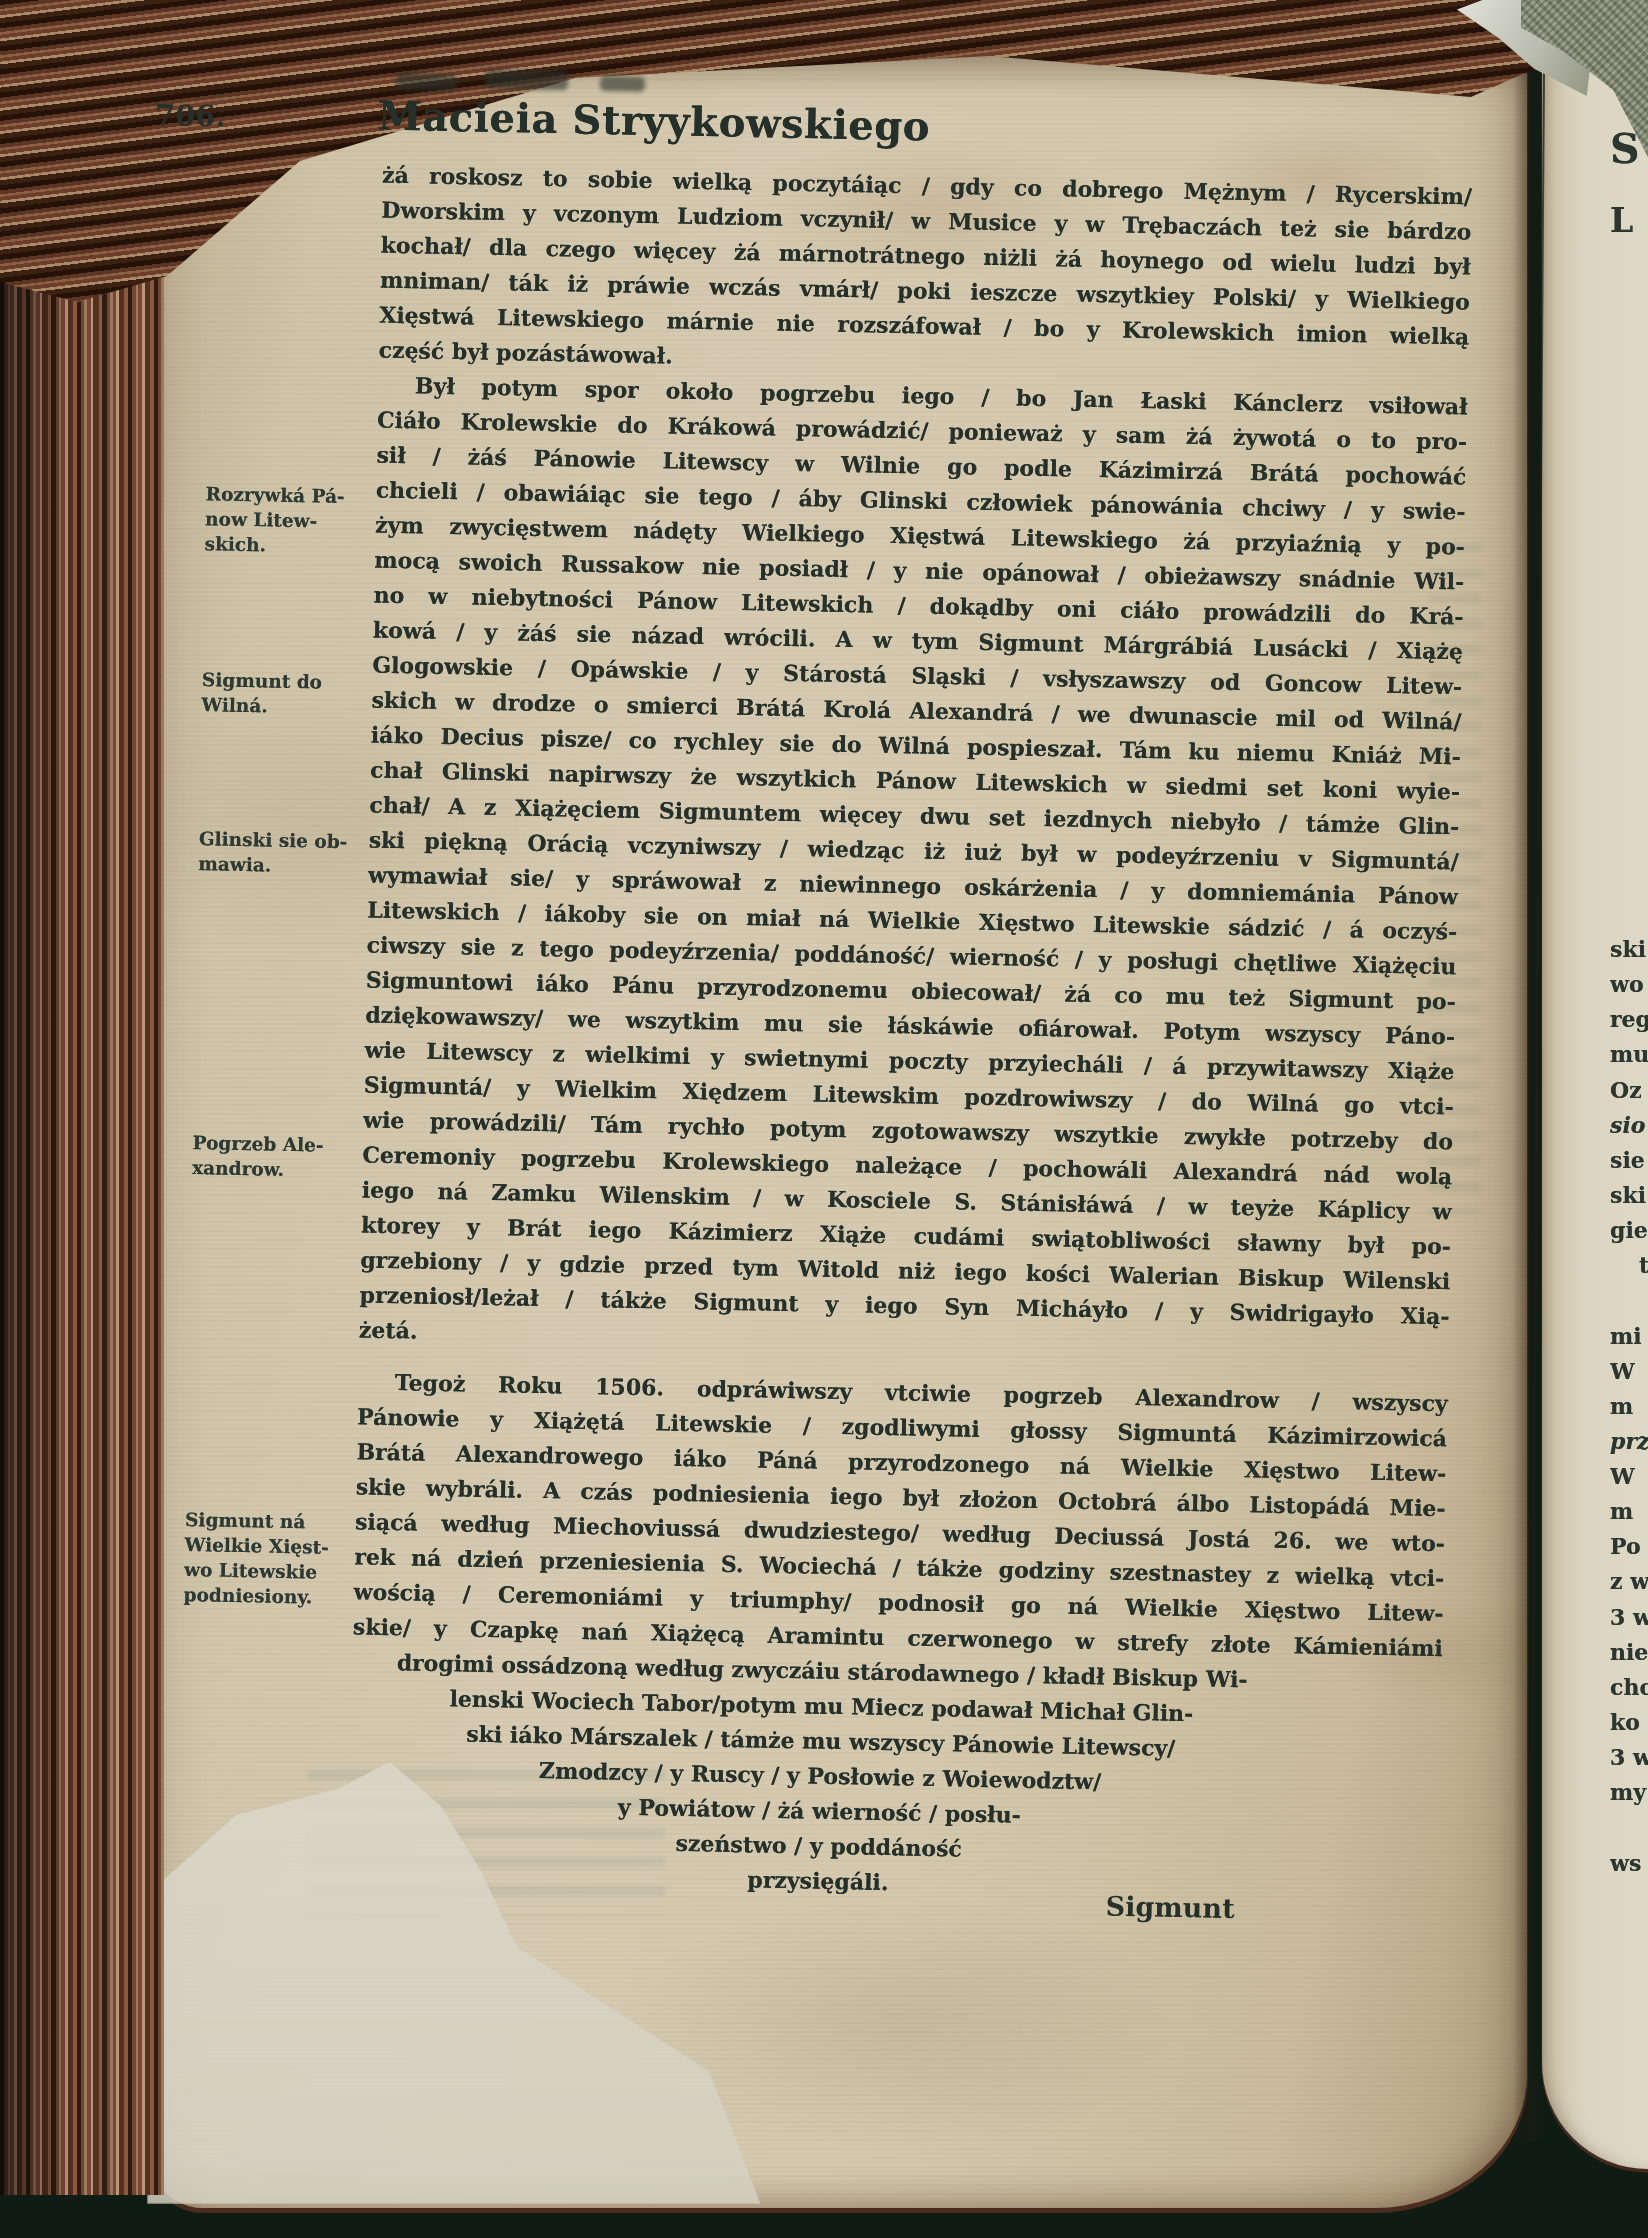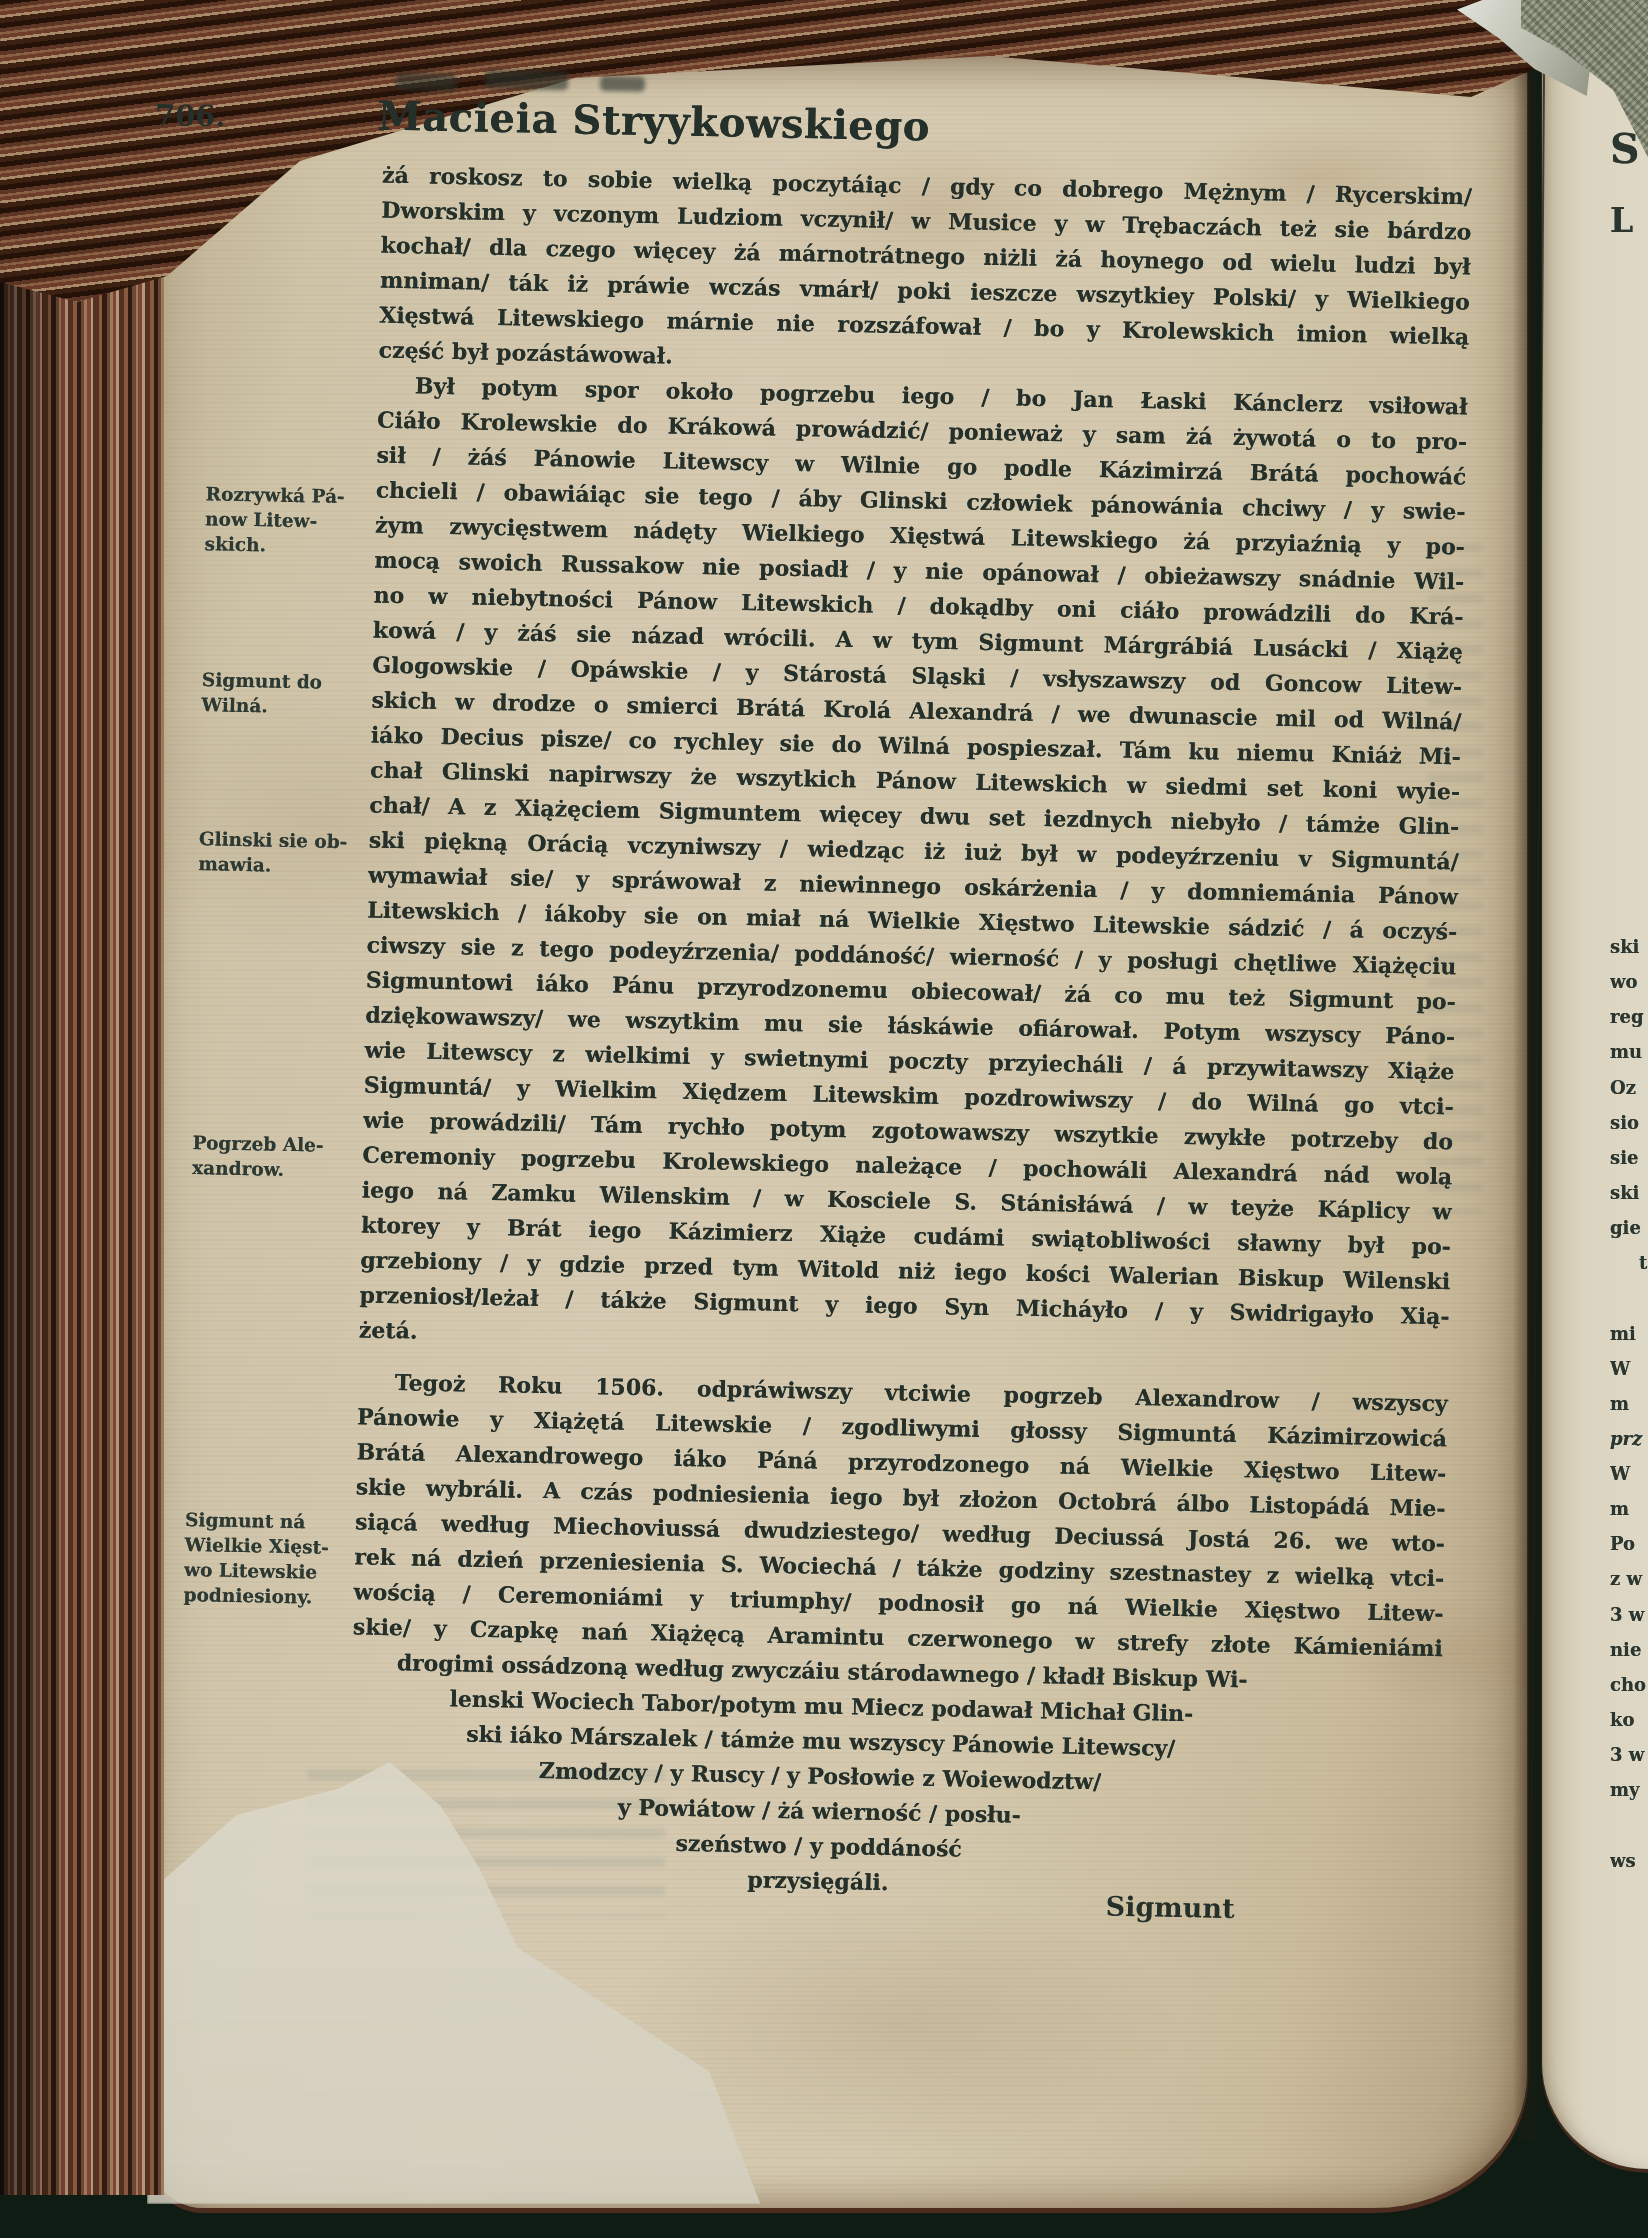--- a/index.html
+++ b/index.html
@@ -76,21 +76,21 @@
   #p3{margin-top:16.6px;}
   .taper{text-align:center;transform:translateX(-75px);}
   .margin-note{position:absolute;left:61px;width:166px;font-size:18.5px;line-height:25px;
     font-weight:700;color:#2d3933;text-shadow:0 0 0.6px rgba(45,57,51,.7);}
   .catchword{position:absolute;left:952px;top:1790px;width:166px;text-align:right;
     font-size:27px;font-weight:700;}
 
   
   #fragments{position:absolute;left:1610px;top:0;width:38px;height:2239px;overflow:hidden;
     color:#2a362f;font-weight:700;}
-  .frag{position:absolute;left:0;font-size:18px;white-space:nowrap;text-shadow:0 0 0.6px rgba(42,54,47,.7);}
+  .frag{position:absolute;left:0;font-size:22px;white-space:nowrap;text-shadow:0 0 0.6px rgba(42,54,47,.7);}
 </style>
 </head>
 <body>
 
 <div class="scene">
 
   <div class="main-page">
     <div class="laid-texture"></div>
     <div class="stains"></div>
   </div>
@@ -206,21 +206,21 @@
   </div>
 
   <div id="fragments">
       <div class="frag" style="top: 125px; font-size: 41px;">S</div>
       <div class="frag" style="top: 201px; font-size: 33px;">L</div>
       <div class="frag" style="top: 936px;">ski</div>
       <div class="frag" style="top: 971px;">wo</div>
       <div class="frag" style="top: 1006px;">reg</div>
       <div class="frag" style="top: 1041px;">mu</div>
       <div class="frag" style="top: 1077px;">Oz</div>
-      <div class="frag" style="top: 1112px;">sio</div>
+      <div class="frag" style="top: 1112px; font-style: italic;">sio</div>
       <div class="frag" style="top: 1147px;">sie</div>
       <div class="frag" style="top: 1182px;">ski</div>
       <div class="frag" style="top: 1217px;">gie</div>
       <div class="frag" style="top: 1252px; margin-left: 29px;">tá</div>
       <div class="frag" style="top: 1323px;">mi</div>
       <div class="frag" style="top: 1358px;">W</div>
       <div class="frag" style="top: 1393px;">m</div>
       <div class="frag" style="top: 1428px; font-style: italic;">prz</div>
       <div class="frag" style="top: 1463px;">W</div>
       <div class="frag" style="top: 1498px;">m</div>

